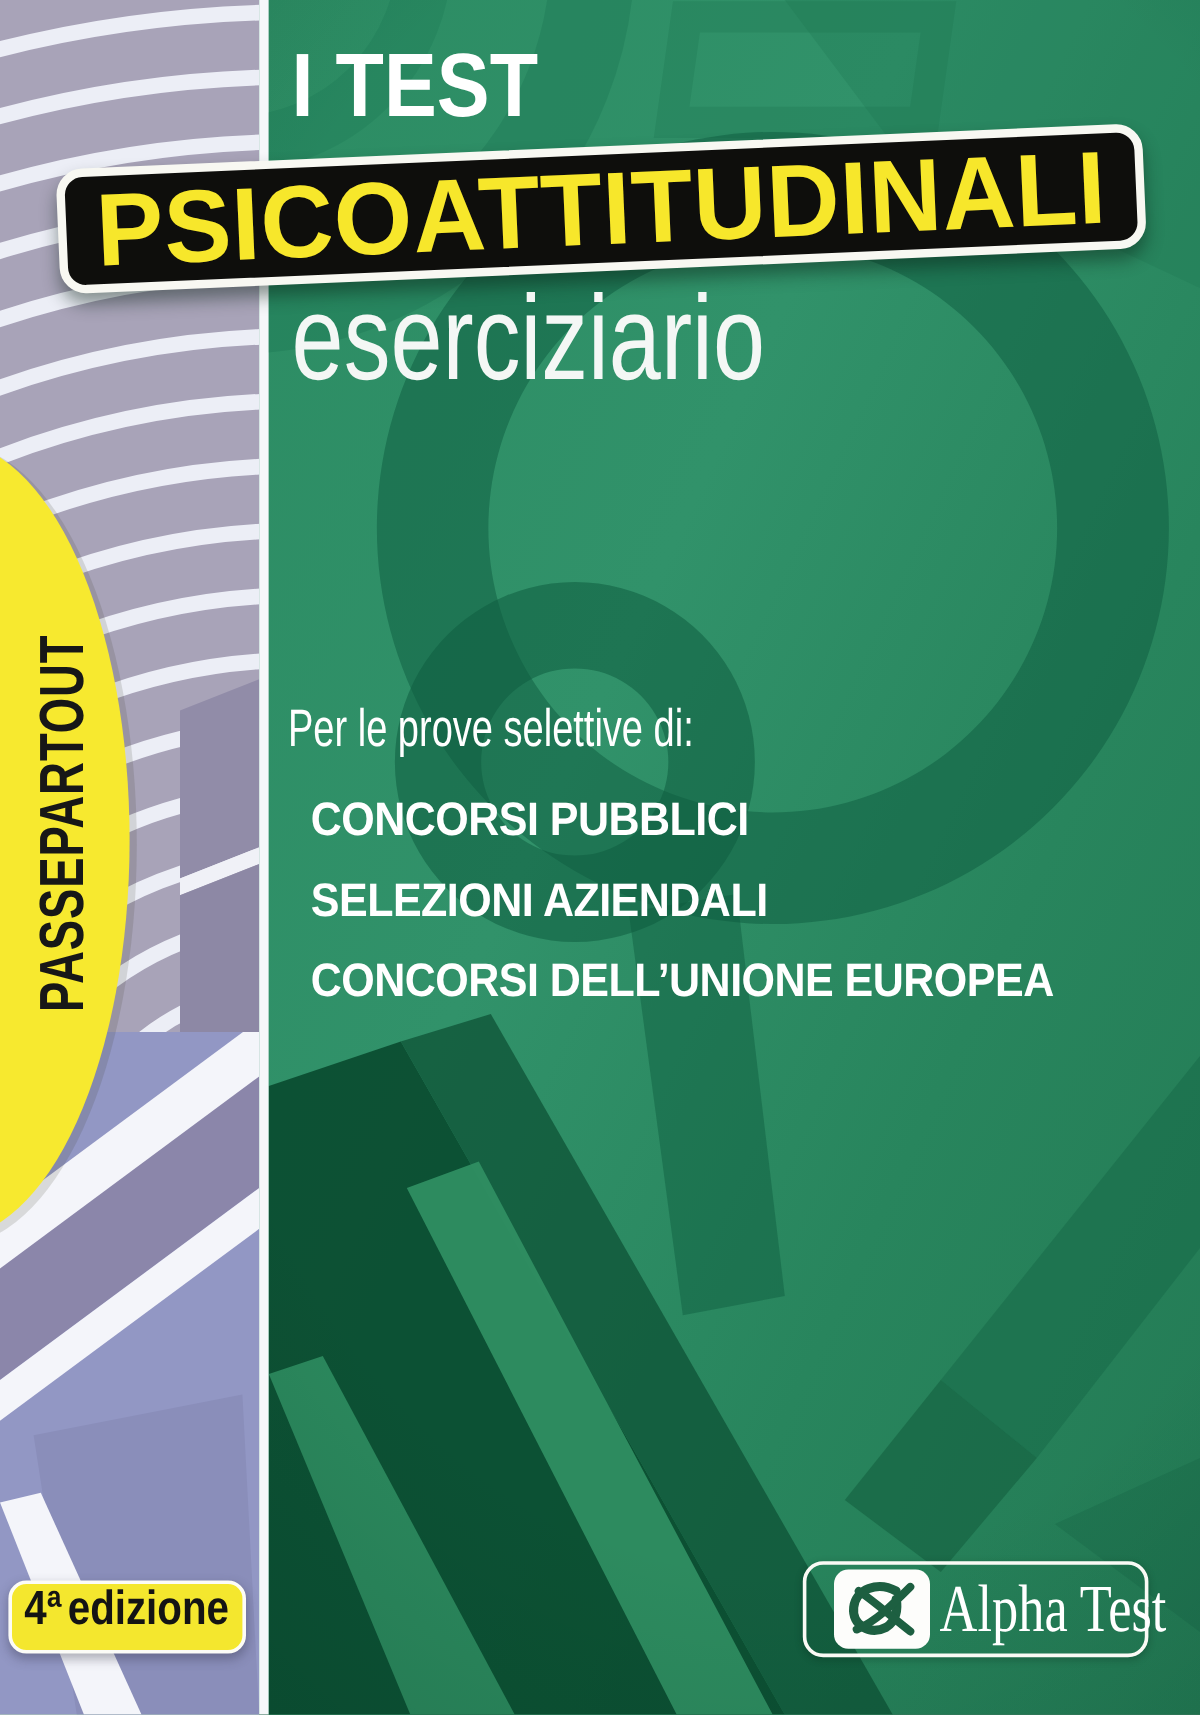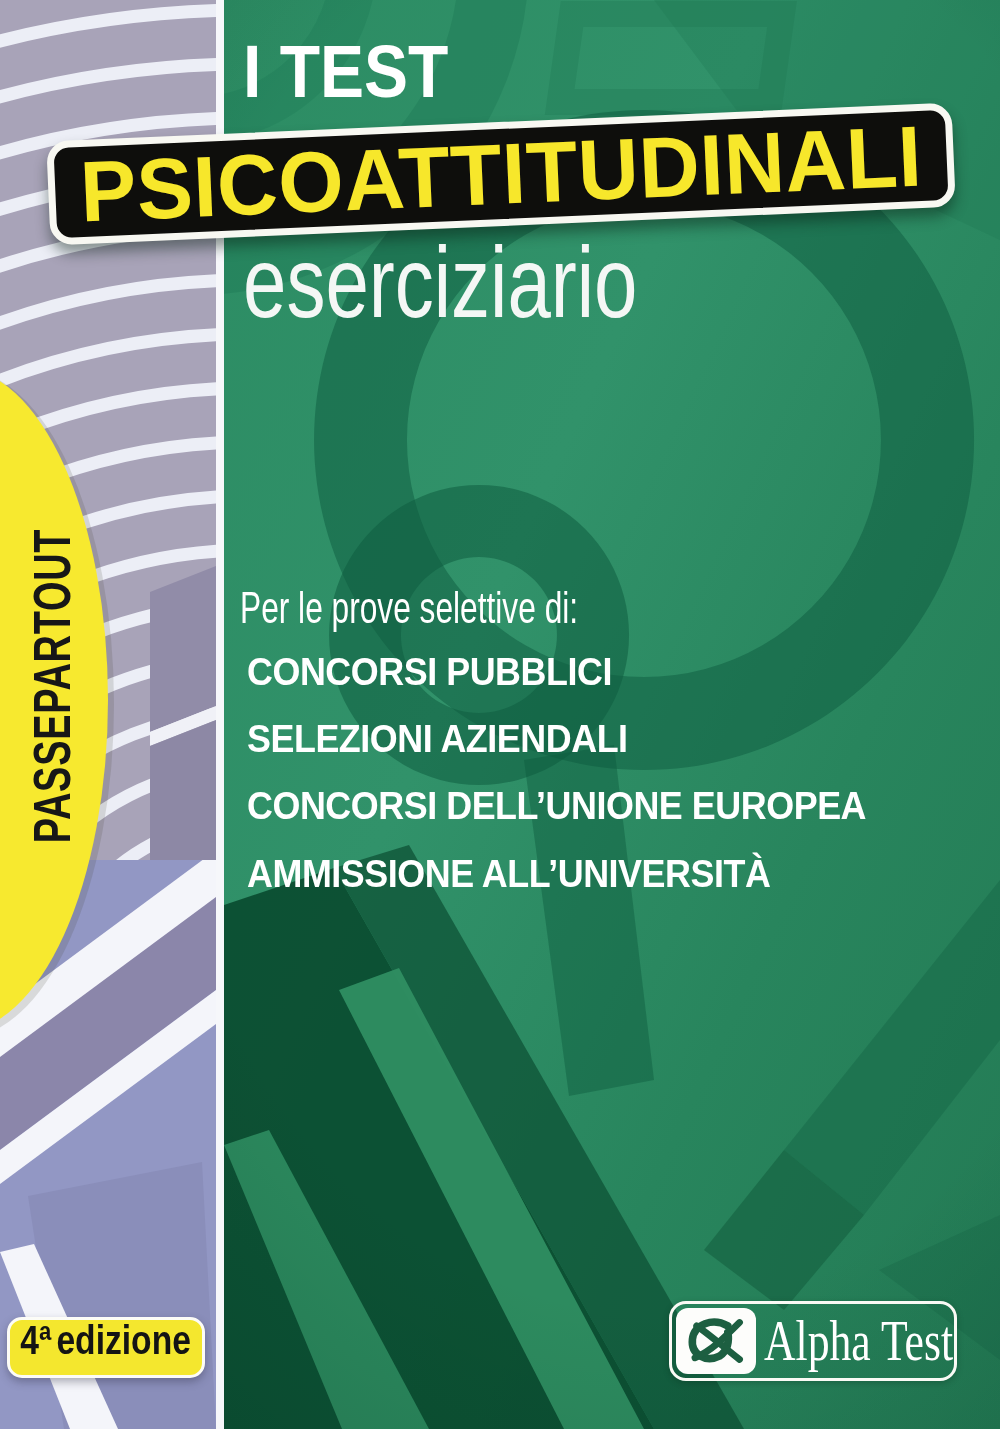--- a/index.html
+++ b/index.html
@@ -58,21 +58,21 @@
     position:absolute;left:243px;top:232px;
     font-weight:400;font-size:100px;line-height:100px;color:#f4f7f5;
     transform:scaleX(.78);transform-origin:left center;white-space:nowrap;
   }
   
   .intro{
     position:absolute;left:240px;top:586px;
     font-weight:400;font-size:44px;line-height:44px;color:#fff;
     transform:scaleX(.72);transform-origin:left center;white-space:nowrap;
   }
-  .sel-list{position:absolute;left:243px;top:634px;margin:4px;padding:0;list-style:none;}
+  .sel-list{position:absolute;left:243px;top:634px;margin:16px;padding:0;list-style:none;}
   .sel-list li{height:67.4px;display:flex;align-items:center;}
   .sel-list li span{
     font-weight:700;font-size:39px;color:#fff;letter-spacing:-.5px;
     transform:scaleX(.92);transform-origin:left center;white-space:nowrap;
   }
   
   .badge{
     position:absolute;left:7px;top:1317px;width:198px;height:61px;box-sizing:border-box;
     background:#f4e72e;border:3px solid #fcfcf7;border-radius:15px;
     display:flex;justify-content:center;
@@ -82,20 +82,21 @@
     transform:scaleX(.84);white-space:nowrap;color:#141414;font-size:40px;line-height:40px;
   }
   .badge .num{font-weight:800;}
   .badge .word{font-weight:600;margin-left:6px;}
   
   .logo{
     position:absolute;left:669px;top:1301px;width:288px;height:80px;box-sizing:border-box;
     border:3px solid #fafaf5;border-radius:17px;
     display:flex;align-items:center;
     box-shadow:0 2px 6px rgba(0,30,20,.25);
+    padding-left:19px;
   }
   .logo-box{
     margin-left:4px;width:80px;height:66px;background:#fdfdfb;border-radius:12px;
     display:flex;align-items:center;justify-content:center;flex:0 0 auto;
   }
   .logo-text{
     margin-left:8px;font-family:"Liberation Serif",serif;font-weight:400;
     font-size:56px;color:#fff;transform:scaleX(.78);transform-origin:left center;white-space:nowrap;
   }
 </style>
@@ -199,23 +200,20 @@
   <ul class="sel-list">
     <li>
         <span>CONCORSI PUBBLICI</span>
       </li>
     <li>
         <span>SELEZIONI AZIENDALI</span>
       </li>
     <li>
         <span>CONCORSI DELL’UNIONE EUROPEA</span>
       </li>
-    <li>
-        <span>AMMISSIONE ALL’UNIVERSITÀ</span>
-      </li>
   </ul>
 
   <div class="badge">
     <span class="badge-inner">
       <span class="num">4ª</span><span class="word">edizione</span>
     </span>
   </div>
 
   <div class="logo">
     <div class="logo-box">

